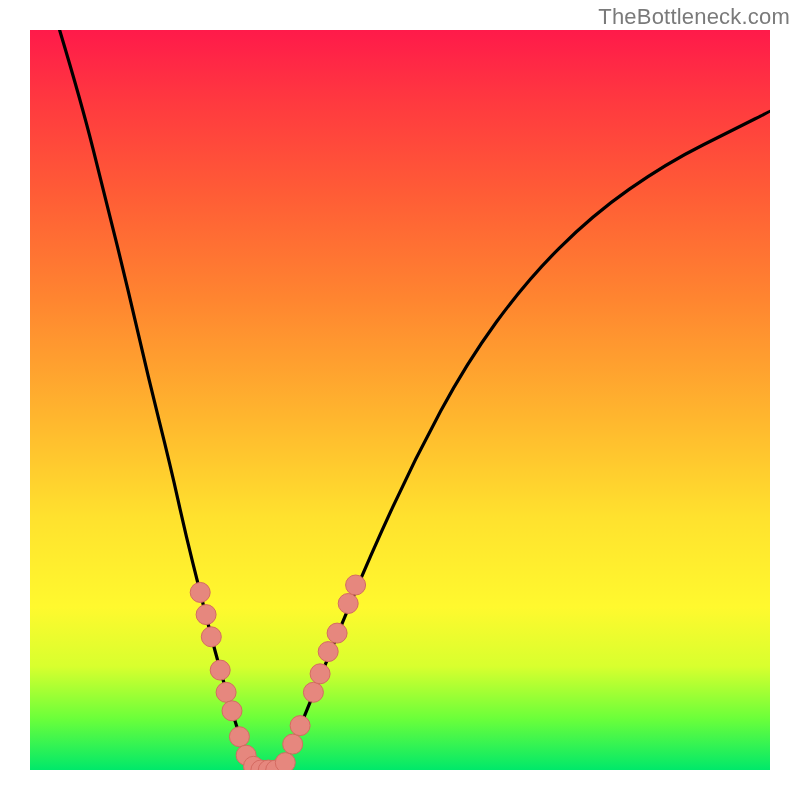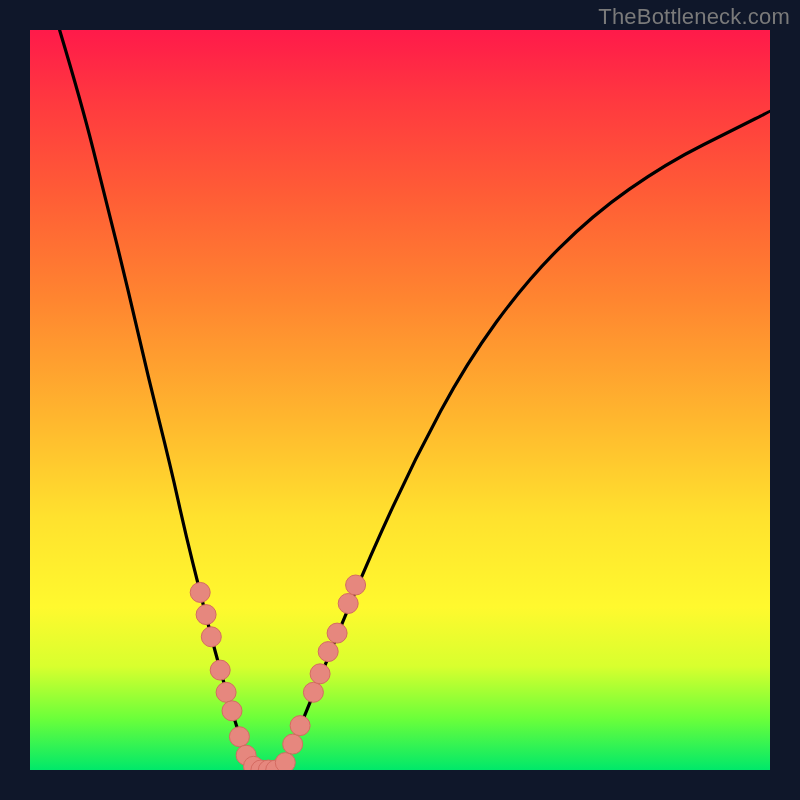--- a/index.html
+++ b/index.html
@@ -8,21 +8,21 @@
     width: 800px;
     height: 800px;
     overflow: hidden;
     font-family: Arial, Helvetica, sans-serif;
     background: #000;
   }
   .frame {
     position: relative;
     width: 800px;
     height: 800px;
-    background: #0f172a;
+    background: #ffffff;
   }
   .watermark {
     position: absolute;
     top: 4px;
     right: 10px;
     color: #7a7a7a;
     font-size: 22px;
     font-weight: 500;
     letter-spacing: 0.2px;
     z-index: 3;

